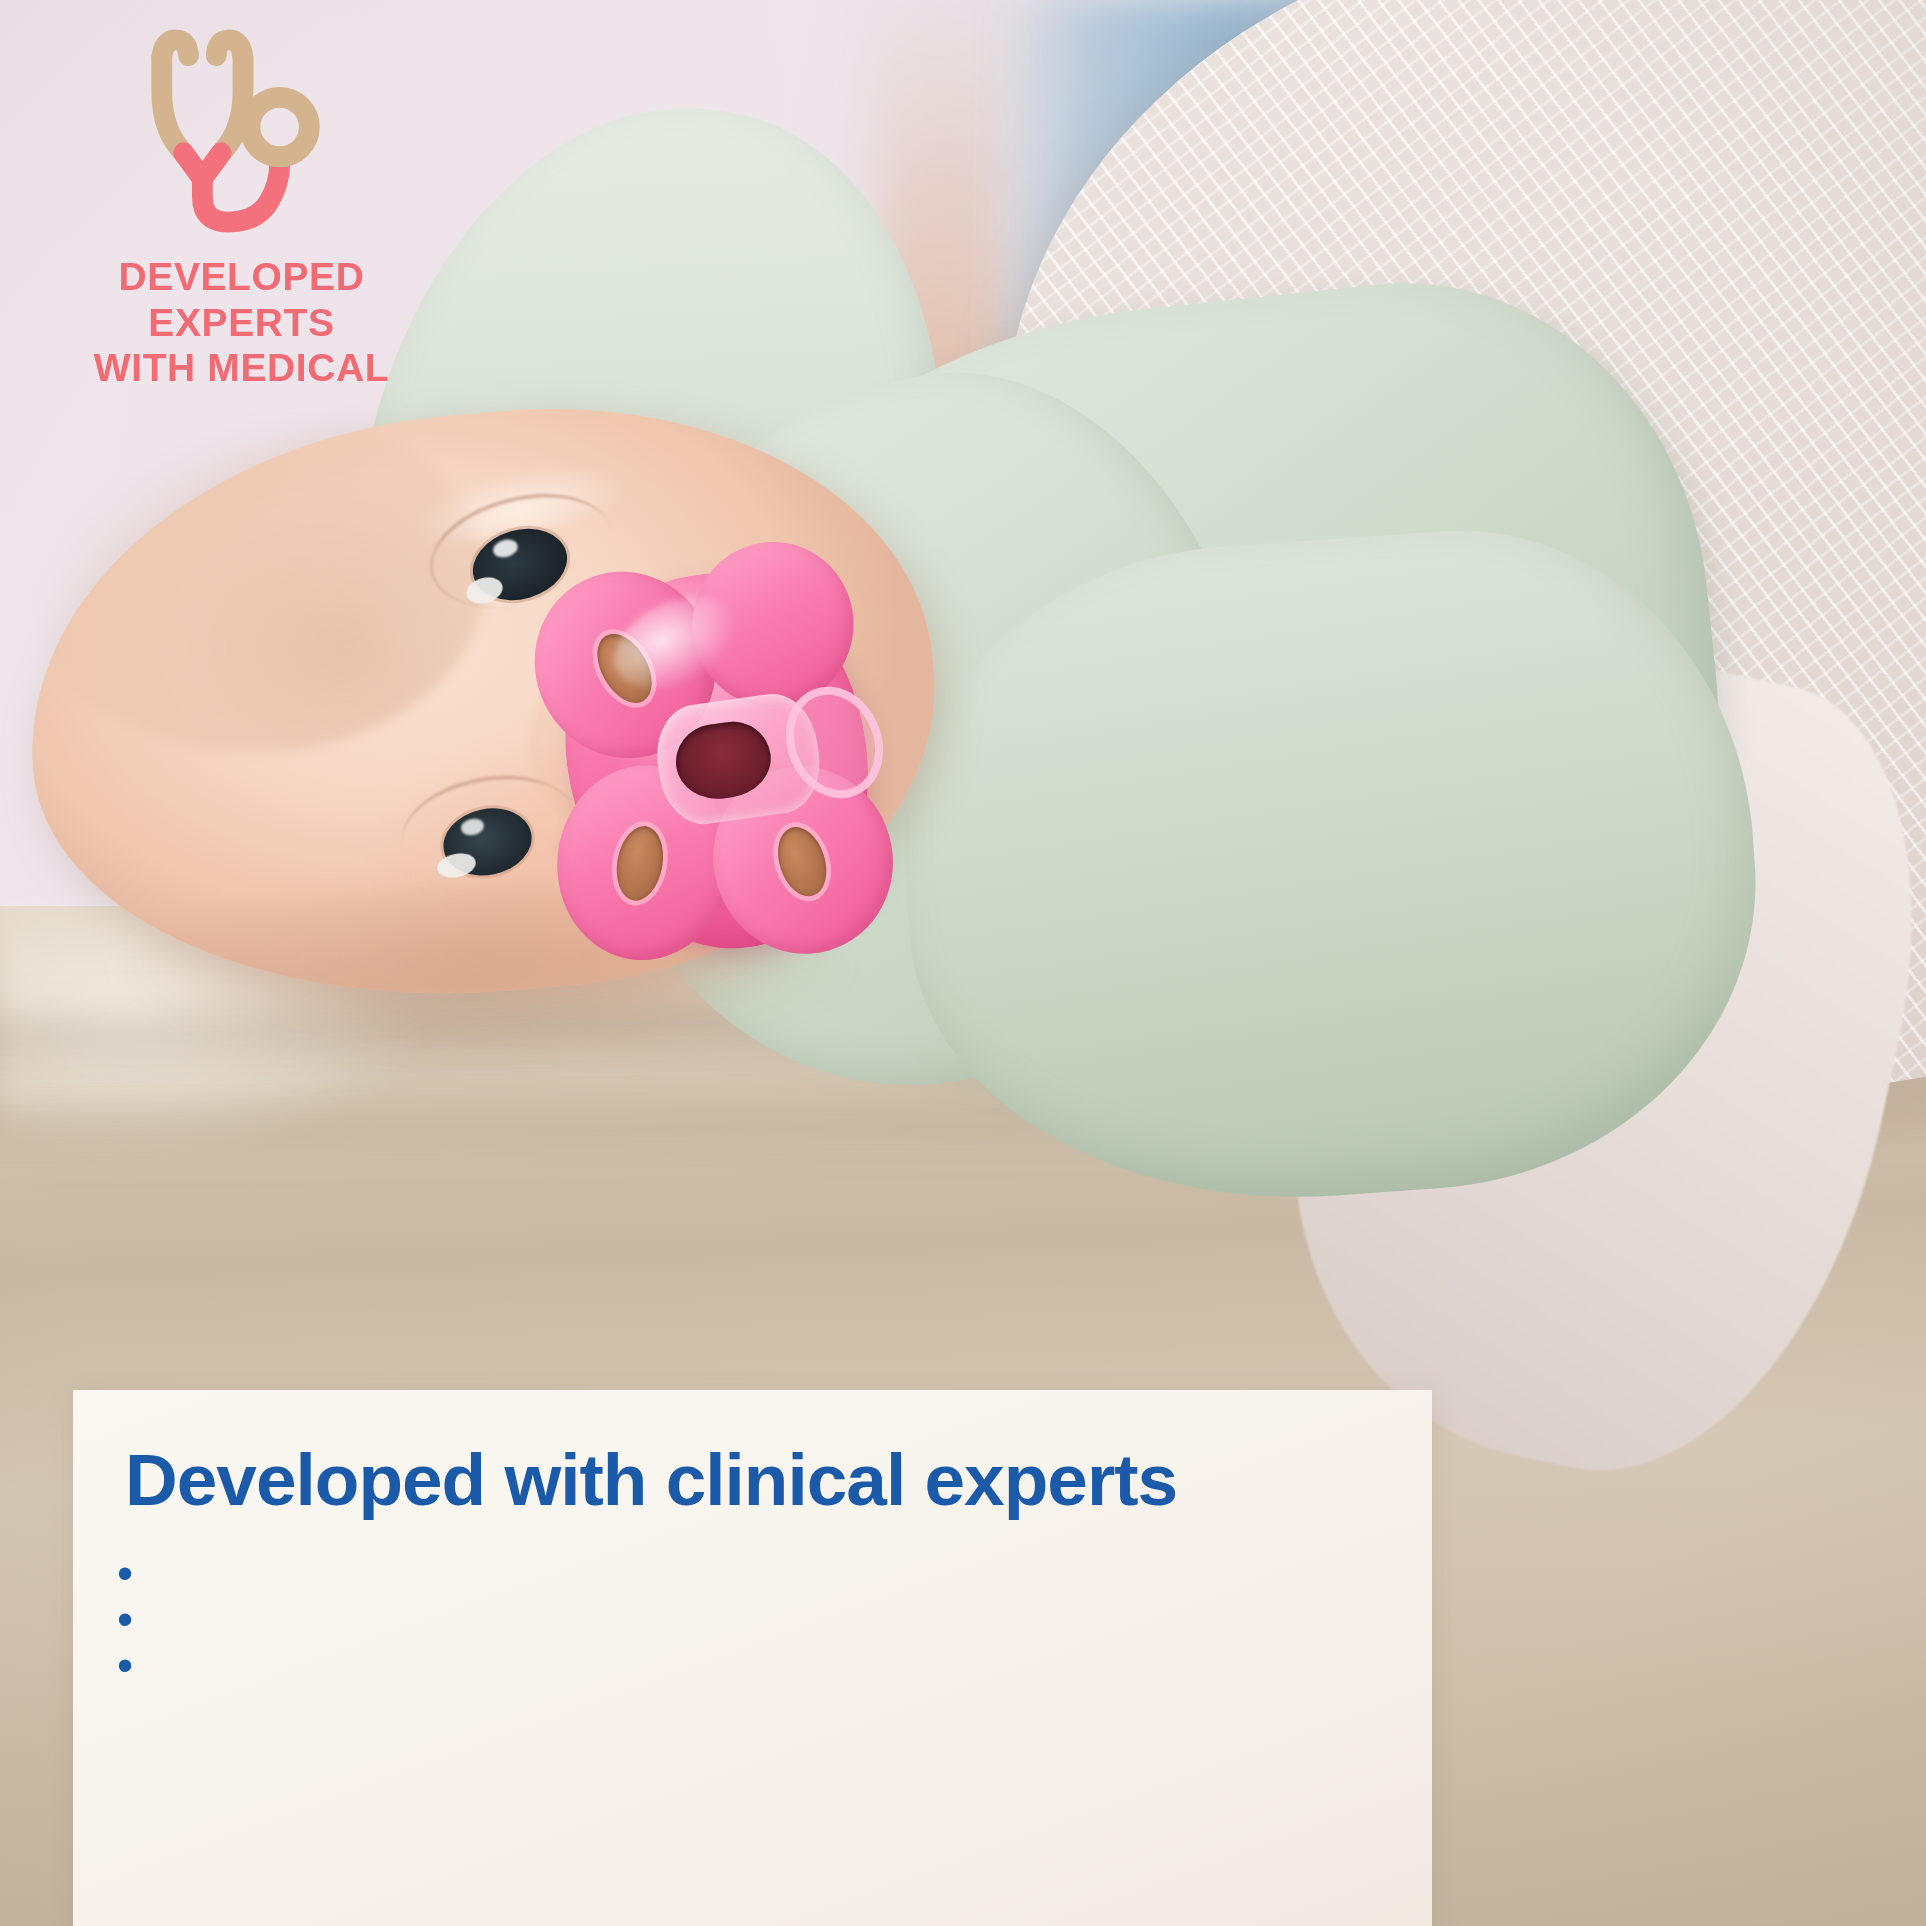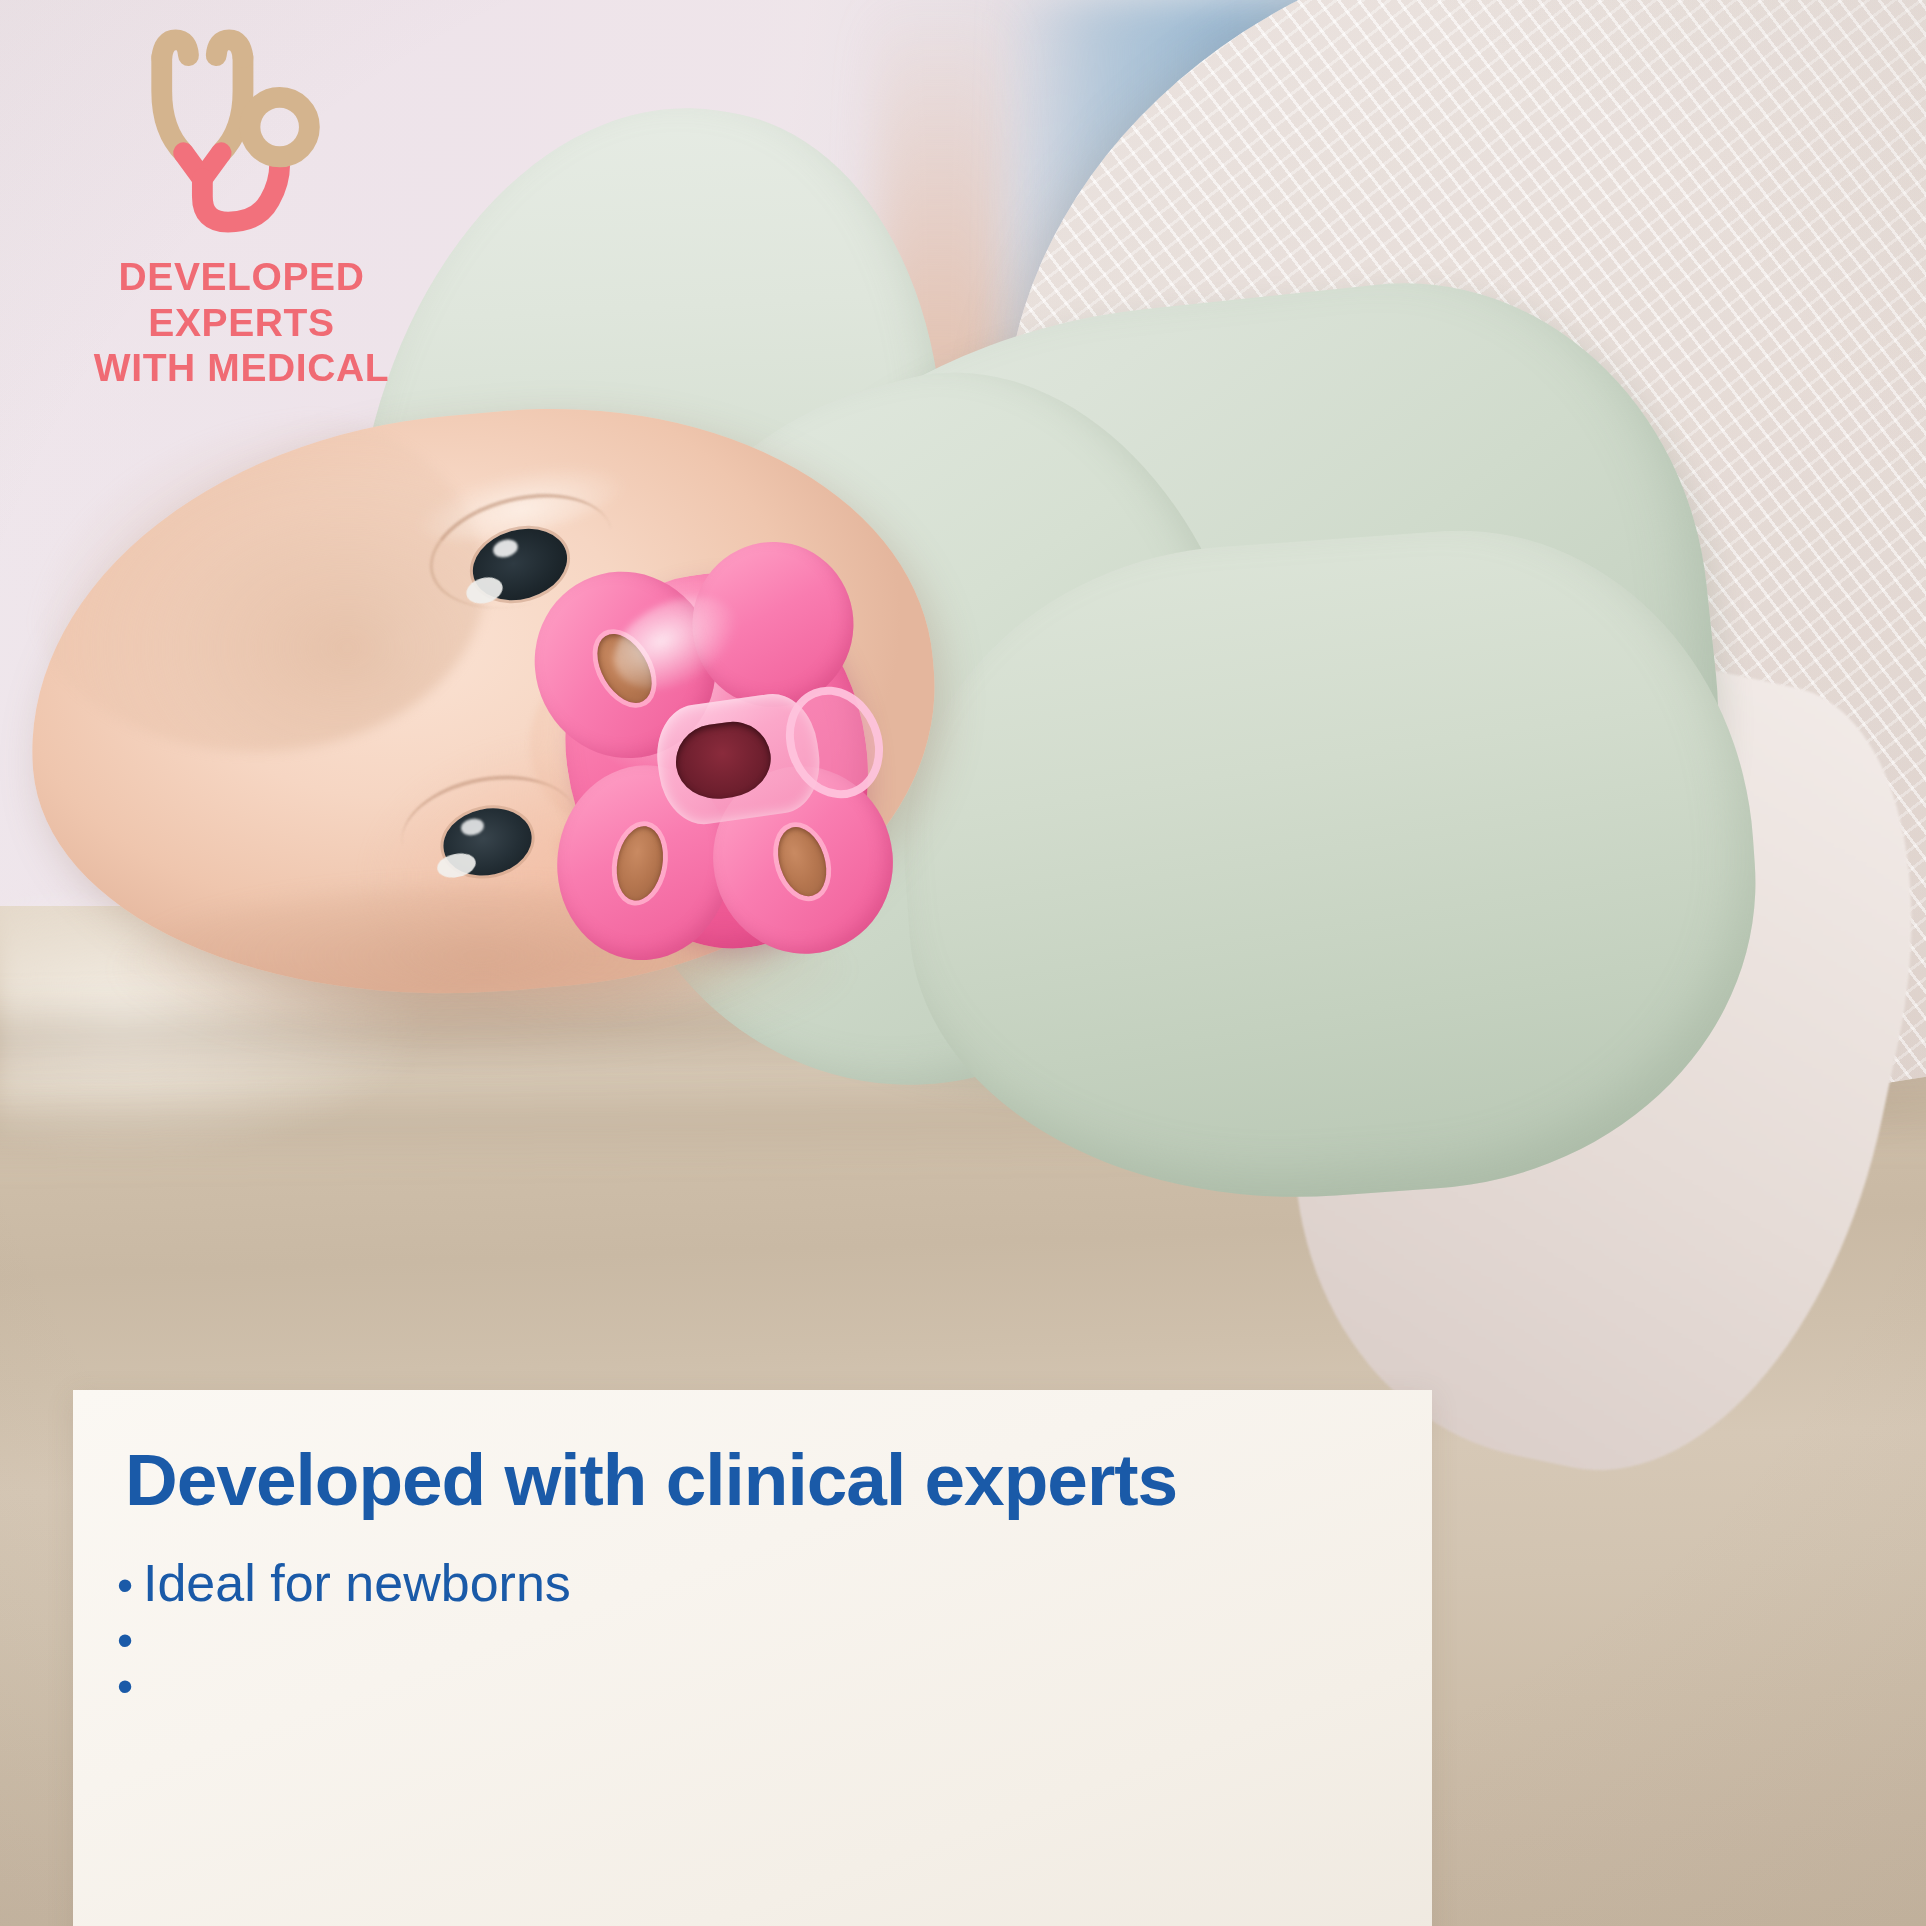--- a/index.html
+++ b/index.html
@@ -501,21 +501,20 @@
       <span class="bl">EXPERTS</span>
       <span class="bl">WITH MEDICAL</span>
     </div>
   </div>
 
   <div class="panel">
     <div class="panel-title">Developed with clinical experts</div>
     <ul class="bullets">
       <li>
         <span class="dot">•</span>
-        <span>Ideal for newborns</span>
       </li>
       <li>
         <span class="dot">•</span>
       </li>
       <li>
         <span class="dot">•</span>
       </li>
     </ul>
   </div>
 

